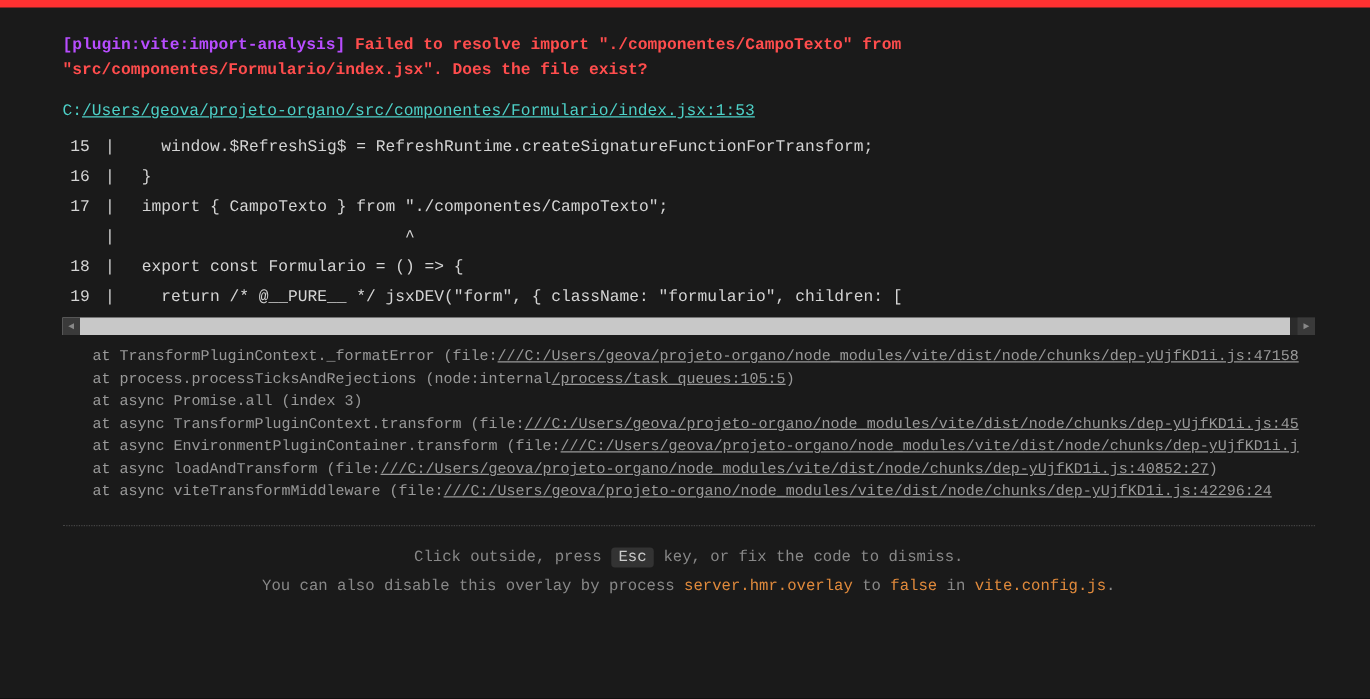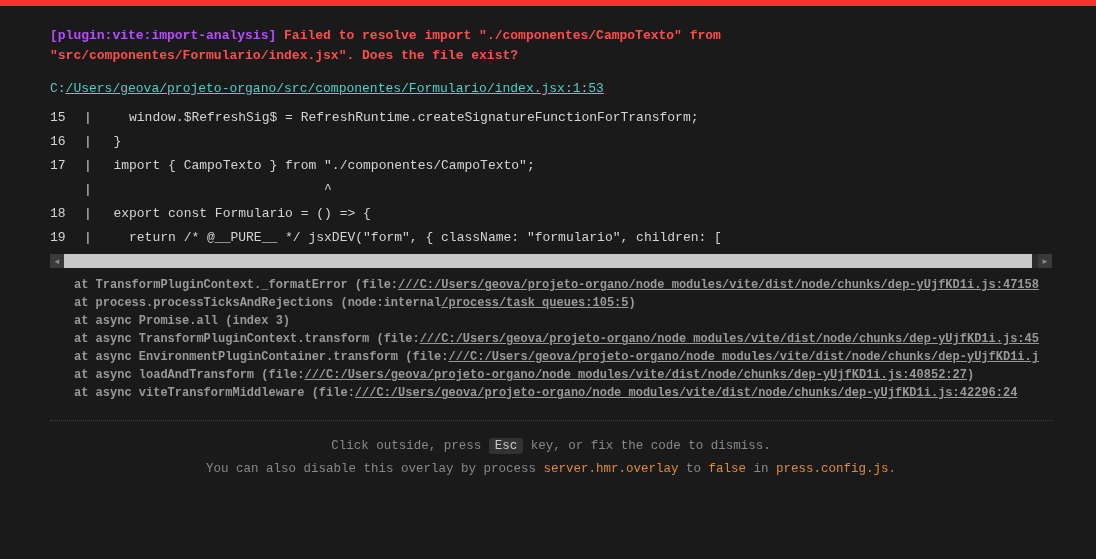--- a/index.html
+++ b/index.html
@@ -53,21 +53,21 @@
       margin-bottom: 4px;
     }
     .code-line {
       display: flex;
       color: #d4d4d4;
       line-height: 1.85;
       white-space: pre;
     }
     .line-no {
       width: 28px;
-      text-align: left;
+      text-align: center;
       flex-shrink: 0;
     }
     .pipe {
       padding: 0 6px;
       flex-shrink: 0;
     }
     .code-text {
       flex: 1;
     }
     .scrollbar-h {
@@ -102,21 +102,20 @@
     .stack-trace {
       color: #999;
       font-size: 12px;
       line-height: 1.5;
       padding-left: 24px;
       white-space: nowrap;
       overflow: hidden;
     }
     .stack-line {
       white-space: pre;
-      font-weight: bold;
     }
     .stack-underline {
       text-decoration: underline;
     }
     .footer {
       border-top: 1px dotted #444;
       margin-top: 18px;
       padding-top: 14px;
       color: #888;
       font-size: 12.5px;
@@ -171,18 +170,18 @@
       <div class="stack-line"><span>at async EnvironmentPluginContainer.transform (file:</span><span class="stack-underline">///C:/Users/geova/projeto-organo/node_modules/vite/dist/node/chunks/dep-yUjfKD1i.j</span><span></span></div>
       <div class="stack-line"><span>at async loadAndTransform (file:</span><span class="stack-underline">///C:/Users/geova/projeto-organo/node_modules/vite/dist/node/chunks/dep-yUjfKD1i.js:40852:27</span><span>)</span></div>
       <div class="stack-line"><span>at async viteTransformMiddleware (file:</span><span class="stack-underline">///C:/Users/geova/projeto-organo/node_modules/vite/dist/node/chunks/dep-yUjfKD1i.js:42296:24</span><span></span></div>
     </div>
 
     <div class="footer">
       <div>
         <span>Click outside, press </span><span class="kbd">Esc</span><span> key, or fix the code to dismiss.</span>
       </div>
       <div>
-        <span>You can also disable this overlay by process </span><span class="cfg-key">server.hmr.overlay</span><span> to </span><span class="cfg-val">false</span><span> in </span><span class="cfg-key">press.config.js</span><span>.</span>
+        <span>You can also disable this overlay by process </span><span class="cfg-key">server.hmr.overlay</span><span> to </span><span class="cfg-val">false</span><span> in </span><span class="cfg-key">vite.config.js</span><span>.</span>
       </div>
     </div>
 
   </div>
 </div>
 
 </body></html>

